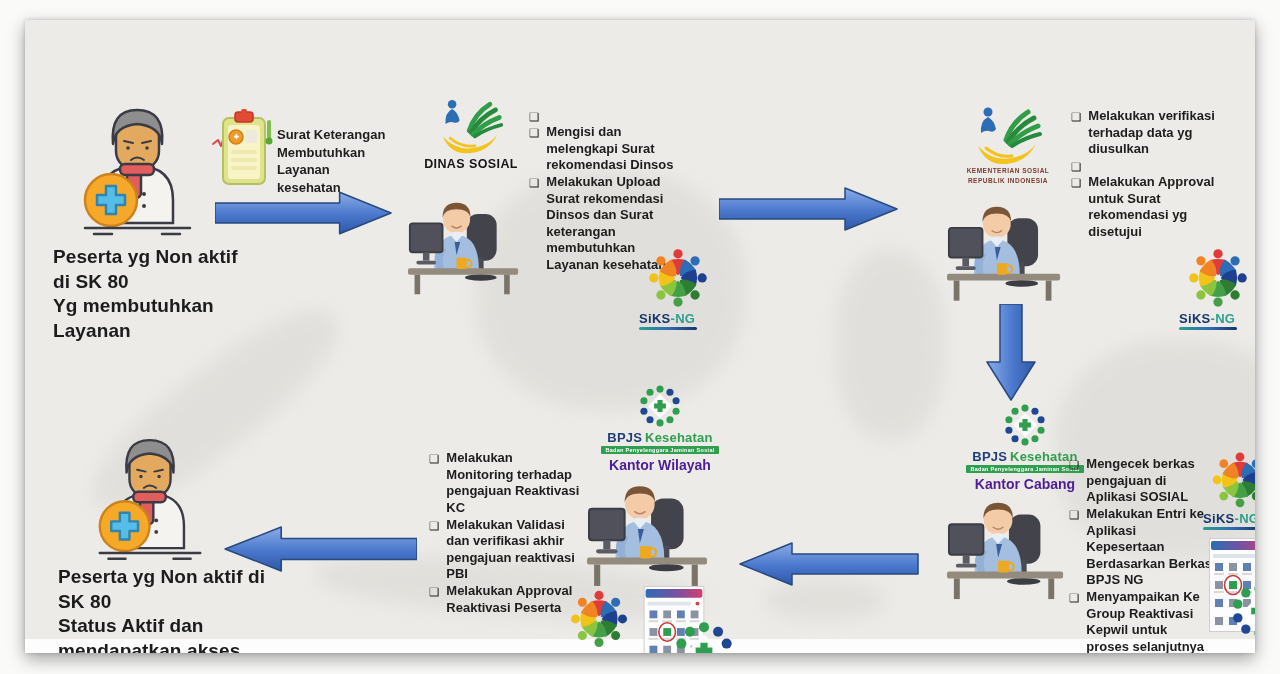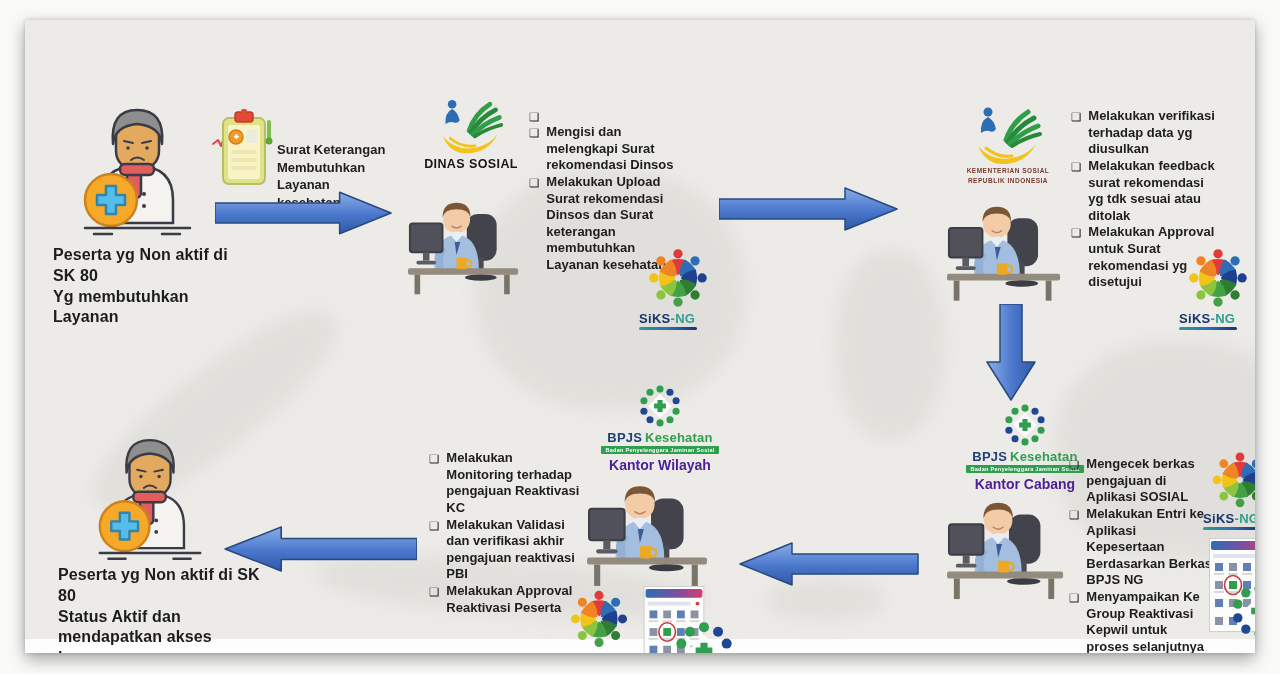--- a/index.html
+++ b/index.html
@@ -10,21 +10,21 @@
     position:absolute; left:25px; top:20px; width:1230px; height:633px;
     background:#ecebe8; overflow:hidden;
     box-shadow:0 6px 16px rgba(0,0,0,.35), 0 0 4px rgba(0,0,0,.18);
   }
   .blob { position:absolute; background:#dedcd7; filter:blur(9px); opacity:.75; border-radius:45%; }
   .slide-bottom-strip { position:absolute; left:0; right:0; bottom:0; height:14px; background:#fdfdfd; }
 
   .abs { position:absolute; }
 
   .caption {
-    font-size:16px; font-weight:700; color:#1c1c1c; line-height:1.3;
+    font-size:19px; font-weight:700; color:#1c1c1c; line-height:1.3;
     white-space:pre-line; letter-spacing:.1px;
   }
   .doc-label { font-size:13px; font-weight:700; color:#1e1e1e; line-height:1.35; white-space:pre-line; }
 
   .tasks { display:flex; flex-direction:column; }
   .task { display:flex; align-items:flex-start; }
   .bullet { font-size:11.5px; color:#222; margin:2px 7px 0 0; flex:0 0 auto; }
   .task-text { font-size:13px; font-weight:700; color:#1d1d1d; line-height:1.28; }
 
   .org { display:flex; flex-direction:column; align-items:center; text-align:center; }
@@ -89,21 +89,21 @@
       <rect x="30" y="1" width="6" height="5" rx="2" fill="#e04b34"></rect>
       <circle cx="25" cy="29" r="7" fill="#f09a28" stroke="#d57f16" stroke-width="1.5"></circle>
       <path d="M23,27.8 h1.6 v-1.6 h1.6 v1.6 h1.6 v1.6 h-1.6 v1.6 h-1.6 v-1.6 h-1.6 Z" fill="#fff"></path>
       <rect x="35" y="22" width="11" height="13" rx="2" fill="#eceadd"></rect>
       <rect x="20" y="42" width="26" height="4" rx="2" fill="#eee8b0"></rect>
       <rect x="20" y="50" width="26" height="4" rx="2" fill="#eee8b0"></rect>
       <rect x="20" y="58" width="26" height="4" rx="2" fill="#eee8b0"></rect>
       <line x1="58" y1="14" x2="58" y2="30" stroke="#7ec04e" stroke-width="4" stroke-linecap="round"></line>
       <circle cx="58" cy="33" r="3.5" fill="#5aa834"></circle>
     </svg>
-    <div class="abs doc-label" style="left:252px; top:121px; width:115px;">Surat Keterangan
+    <div class="abs doc-label" style="left:252px; top:106px; width:115px;">Surat Keterangan
 Membutuhkan
 Layanan kesehatan</div>
 
     <svg class="abs" style="left:190px; top:170px;" width="178" height="46" viewBox="0 0 180 46">
       <defs>
           <linearGradient id="gr1" x1="0" y1="0" x2="0" y2="1">
             <stop offset="0" stop-color="#8aade8"></stop>
             <stop offset=".55" stop-color="#4a77cc"></stop>
             <stop offset="1" stop-color="#2f58a8"></stop>
           </linearGradient>
@@ -246,21 +246,20 @@
       <path d="M63,75 q5,0 5,4 q0,4 -5,4" fill="none" stroke="#eda921" stroke-width="2"></path>
     </svg>
 
     <div class="abs tasks" style="left:1046px; top:88px; width:148px;">
       <div class="task">
           <span class="bullet">❑</span>
           <span class="task-text">Melakukan verifikasi terhadap data yg diusulkan</span>
         </div>
       <div class="task">
           <span class="bullet">❑</span>
-          <span class="task-text">Melakukan feedback surat rekomendasi yg tdk sesuai atau ditolak</span>
         </div>
       <div class="task">
           <span class="bullet">❑</span>
           <span class="task-text">Melakukan Approval untuk Surat rekomendasi yg disetujui</span>
         </div>
     </div>
 
     <div class="abs siksng" style="left:1154px; top:224px; width:86px;">
       <svg width="78" height="66" viewBox="0 0 84 70">
         <g transform="rotate(0 42 36)">

